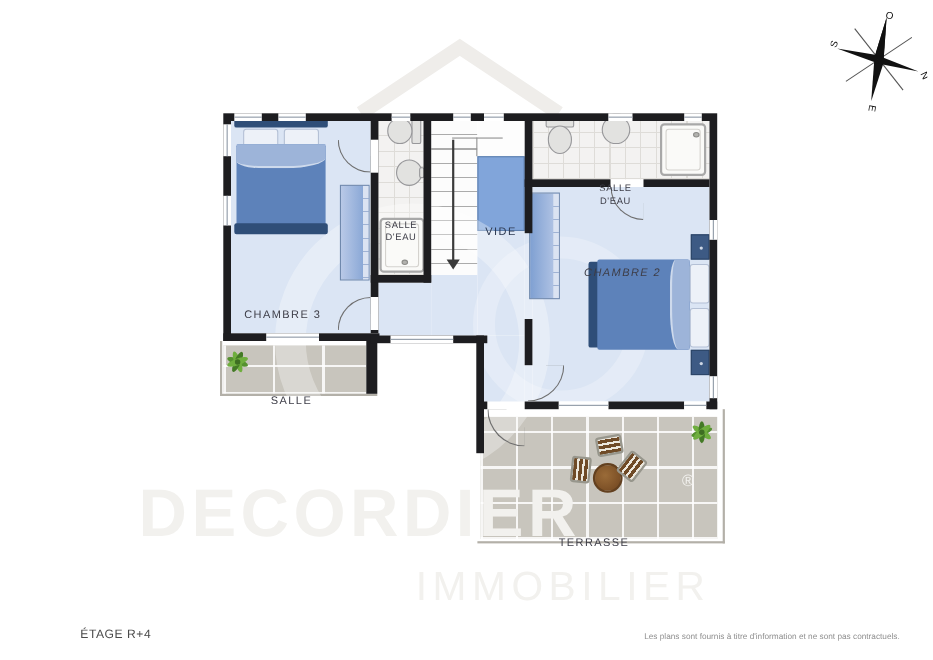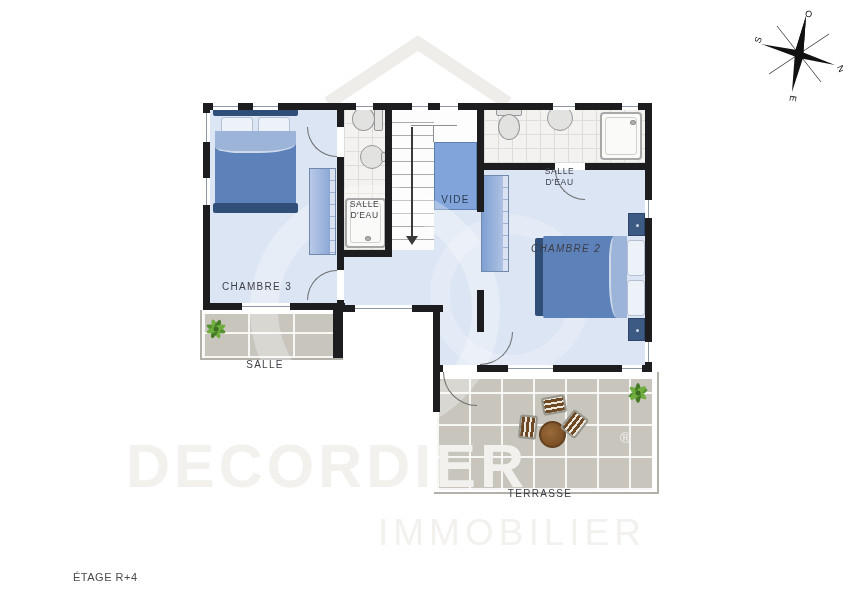--- a/index.html
+++ b/index.html
@@ -210,21 +210,21 @@
   <div class="door" style="left:555px;top:170px;width:30px;height:30px;border-left-width:1px;border-bottom-width:1px;border-bottom-left-radius:100%;"></div>
   <div class="door" style="left:480px;top:332px;width:33px;height:33px;border-right-width:1px;border-bottom-width:1px;border-bottom-right-radius:100%;"></div>
   <div class="door" style="left:443px;top:372px;width:34px;height:34px;border-left-width:1px;border-bottom-width:1px;border-bottom-left-radius:100%;"></div>
 
   <div class="lbl" style="left:199px;top:253px;width:116px;">CHAMBRE 3</div>
   <div class="lbl" style="left:508px;top:215px;width:116px;font-style:italic;">CHAMBRE 2</div>
   <div class="lbl lbl-sm" style="left:337px;top:171px;width:55px;">SALLE</div>
   <div class="lbl lbl-sm" style="left:337px;top:182px;width:55px;">D'EAU</div>
   <div class="lbl lbl-sm" style="left:532px;top:138px;width:55px;">SALLE</div>
   <div class="lbl lbl-sm" style="left:532px;top:149px;width:55px;">D'EAU</div>
-  <div class="lbl" style="left:434px;top:166px;width:43px;font-size:10px;color:#2e3a52;">VIDE</div>
+  <div class="lbl" style="left:434px;top:178px;width:43px;font-size:10px;color:#2e3a52;">VIDE</div>
   <div class="lbl" style="left:225px;top:331px;width:80px;">SALLE</div>
   <div class="lbl" style="left:490px;top:460px;width:100px;">TERRASSE</div>
 
   <div class="wm" style="left:126px;top:436px;font-size:61px;font-weight:bold;letter-spacing:4px;">DECORDIER</div>
   <div class="wm" style="left:620px;top:430px;font-size:15px;">®</div>
   <div class="wm" style="left:378px;top:514px;font-size:37px;font-weight:300;letter-spacing:5px;">IMMOBILIER</div>
 
   <svg class="abs" style="left:755px;top:8px;z-index:70;" width="88" height="94" viewBox="0 0 88 94">
     <line x1="14" y1="66" x2="74" y2="26" stroke="#555" stroke-width="1"></line>
     <line x1="22" y1="18" x2="66" y2="74" stroke="#555" stroke-width="1"></line>
@@ -233,14 +233,15 @@
     <polygon points="37,84 40,44 48,50" fill="#111"></polygon>
     <polygon points="6,36 42,42 44,50" fill="#111"></polygon>
     <polygon points="80,57 42,42 44,50" fill="#111"></polygon>
     <text font-size="9" fill="#111" text-anchor="middle" x="53" y="9" transform="rotate(15 53 9)">O</text>
     <text font-size="9" fill="#111" text-anchor="middle" x="6" y="33" transform="rotate(-70 6 33)">S</text>
     <text font-size="9" fill="#111" text-anchor="middle" x="83" y="62" transform="rotate(65 83 62)">N</text>
     <text font-size="9" fill="#111" text-anchor="middle" x="35" y="90" transform="rotate(100 35 90)">E</text>
   </svg>
 
   <div class="footer-left">ÉTAGE R+4</div>
+  <div class="footer-right">Les plans sont fournis à titre d'information et ne sont pas contractuels.</div>
 
 </div>
 
 </body></html>

